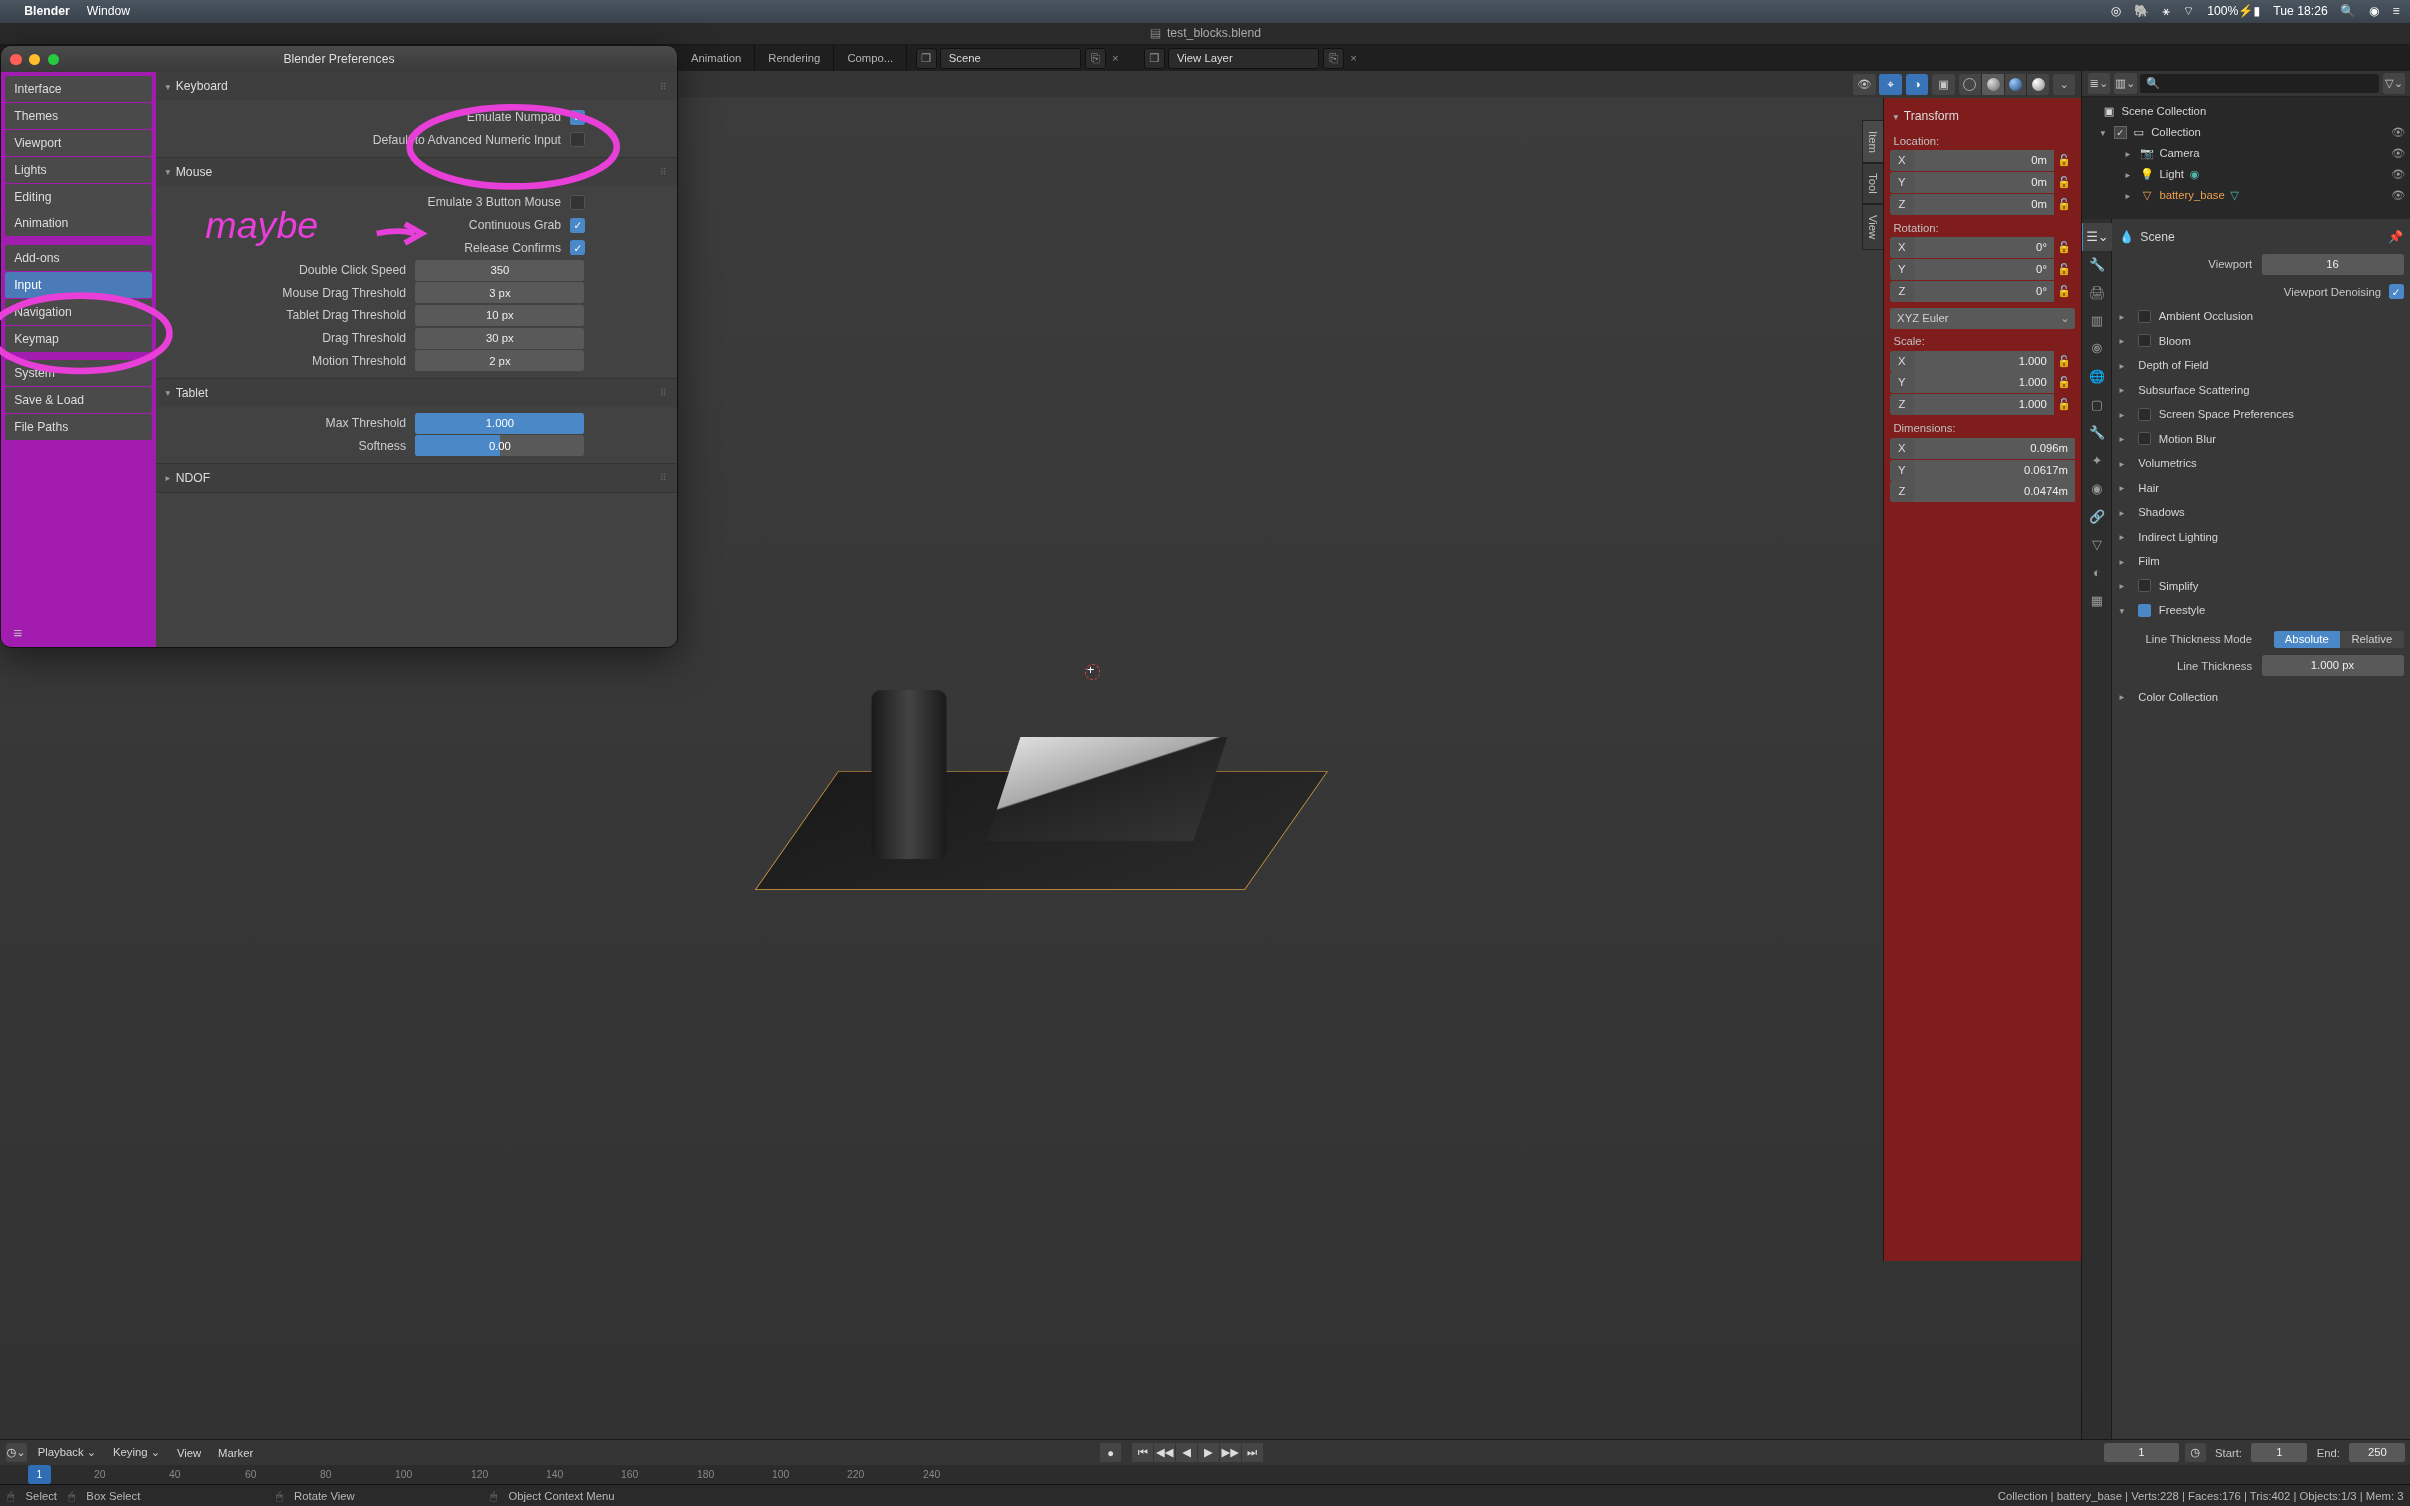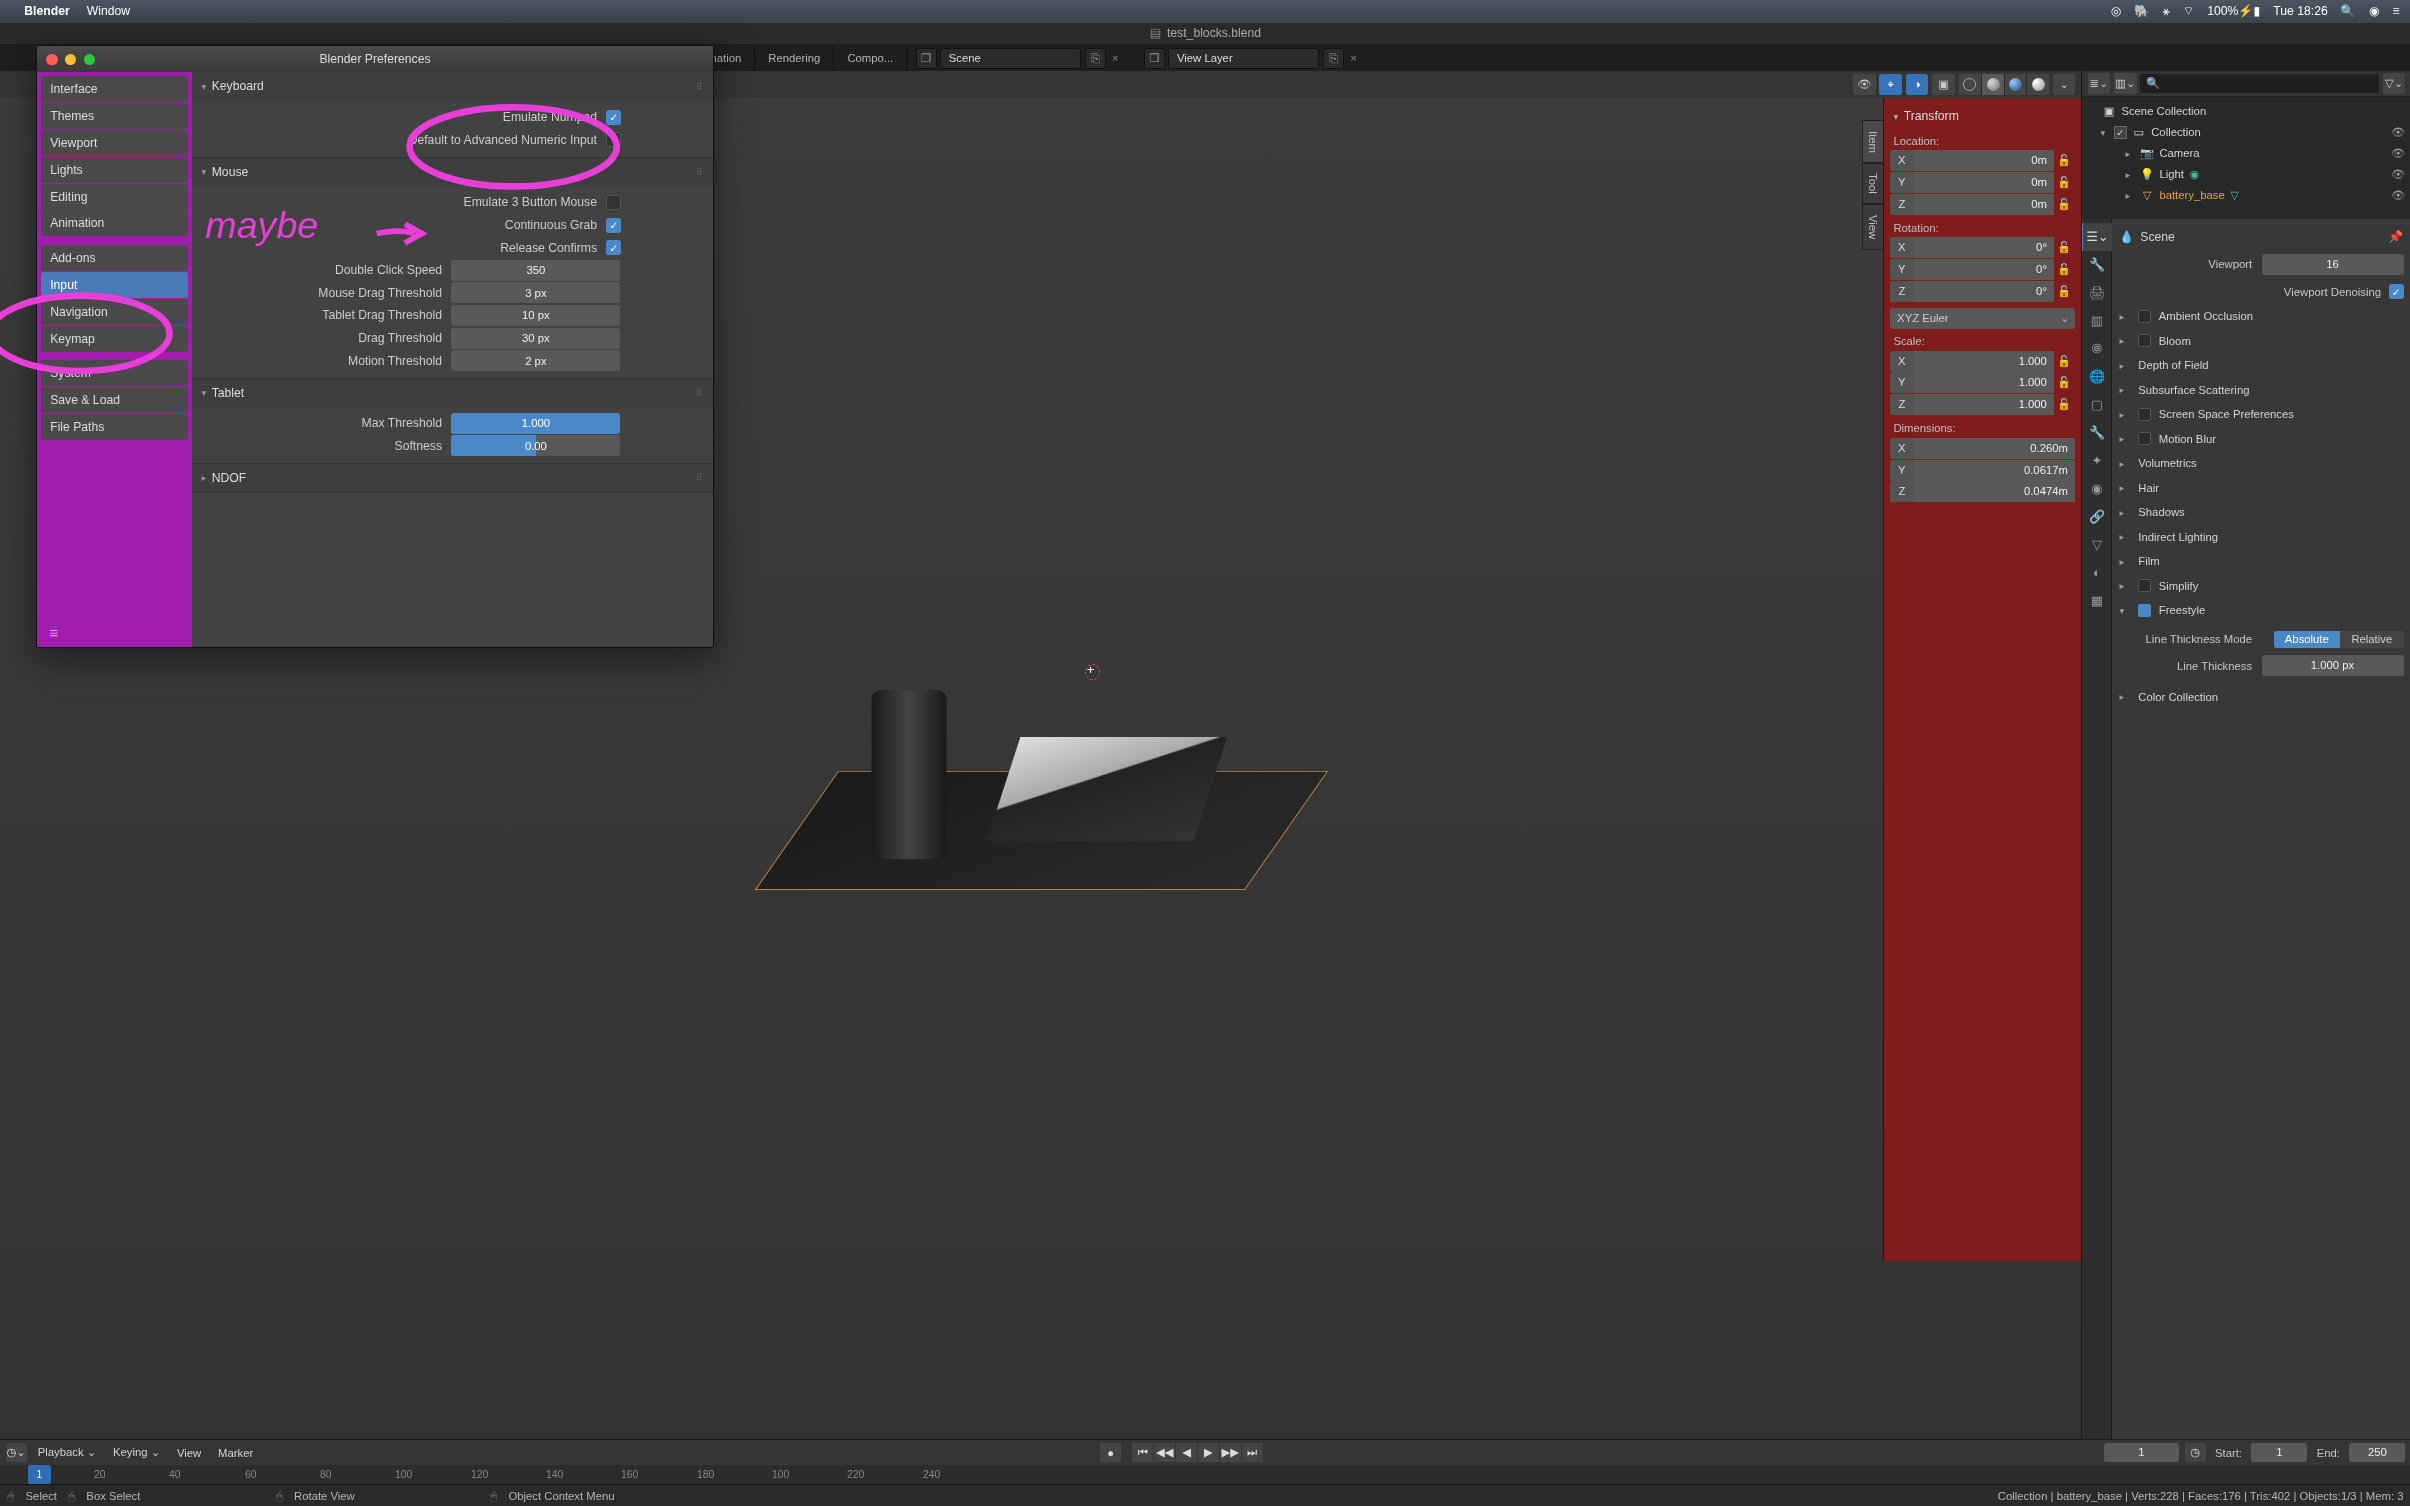--- a/index.html
+++ b/index.html
@@ -95,21 +95,21 @@
 .props .body .chkbox.on { background: #4a88c8; display: flex; align-items: center; justify-content: center; color: #fff; font-size: 10.4px; }
 .props .panel-row { display: flex; align-items: center; height: 24.5px; gap: 7.5px; color: #d5d5d5; }
 .props .panel-row .tri { color: #999; width: 11.3px; font-size: 9.4px; }
 .props .panel-row .cb { width: 13px; height: 13px; background: #2a2a2a; border: 0.9px solid #555; border-radius: 1.9px; }
 .props .panel-row .cb.on { background: #4a88c8; border-color: #4a88c8; }
 .props .toggle2 { display: flex; margin-left: auto; border-radius: 2.8px; overflow: hidden; }
 .props .toggle2 span { padding: 2.8px 11.3px; background: #454545; }
 .props .toggle2 span.on { background: #4a88c8; color: #fff; }
 
 
-.prefs { position: absolute; top: 0; left: 0; width: 678px; height: 603px; background: #3c3c3c; border: 0.9px solid #111; border-radius: 2px; box-shadow: 0 9.4px 38px rgba(0,0,0,0.5); z-index: 100; display: flex; flex-direction: column; overflow: hidden; margin-left: 36px; }
+.prefs { position: absolute; top: 0; left: 0; width: 678px; height: 603px; background: #3c3c3c; border: 0.9px solid #111; border-radius: 11px; box-shadow: 0 9.4px 38px rgba(0,0,0,0.5); z-index: 100; display: flex; flex-direction: column; overflow: hidden; }
 .prefs .titlebar2 { height: 26px; background: linear-gradient(#4a4a4a,#3a3a3a); display: flex; align-items: center; position: relative; }
 .prefs .traffic { display: flex; gap: 7.5px; padding-left: 9.4px; }
 .prefs .traffic span { width: 11.3px; height: 11.3px; border-radius: 50%; display: block; }
 .prefs .light-r { background: #ff5f56; } .prefs .light-y{ background:#ffbd2e;} .prefs .light-g{ background:#27c93f;}
 .prefs .title { position: absolute; left: 0; right: 0; text-align: center; color: #ddd; font-size: 12.2px; }
 .prefs .content { flex: 1; display: flex; }
 .prefs .sidebar { width: 155px; background: #a21caf; padding: 3.8px; display:flex; flex-direction:column; }
 .prefs .sidebar .sitem { height: 26px; display: flex; align-items: center; padding: 0 9.4px; background: #4a4a4a; margin-bottom: 0.9px; border-radius: 2.8px; color: #ddd; font-size: 12.2px; }
 .prefs .sidebar .sitem.active { background: #4a7ab8; color: #fff; }
 .prefs .sidebar .spacer { height: 7.5px; background: transparent; }
@@ -297,21 +297,21 @@
         <div class="lock">🔓</div>
       </div>
     <div class="row">
         <div class="axis">Z</div>
         <div class="val">1.000</div>
         <div class="lock">🔓</div>
       </div>
     <div class="sect-label">Dimensions:</div>
     <div class="row">
         <div class="axis">X</div>
-        <div class="val">0.260m</div>
+        <div class="val">0.096m</div>
       </div>
     <div class="row">
         <div class="axis">Y</div>
         <div class="val">0.0617m</div>
       </div>
     <div class="row">
         <div class="axis">Z</div>
         <div class="val">0.0474m</div>
       </div>
   </div>

